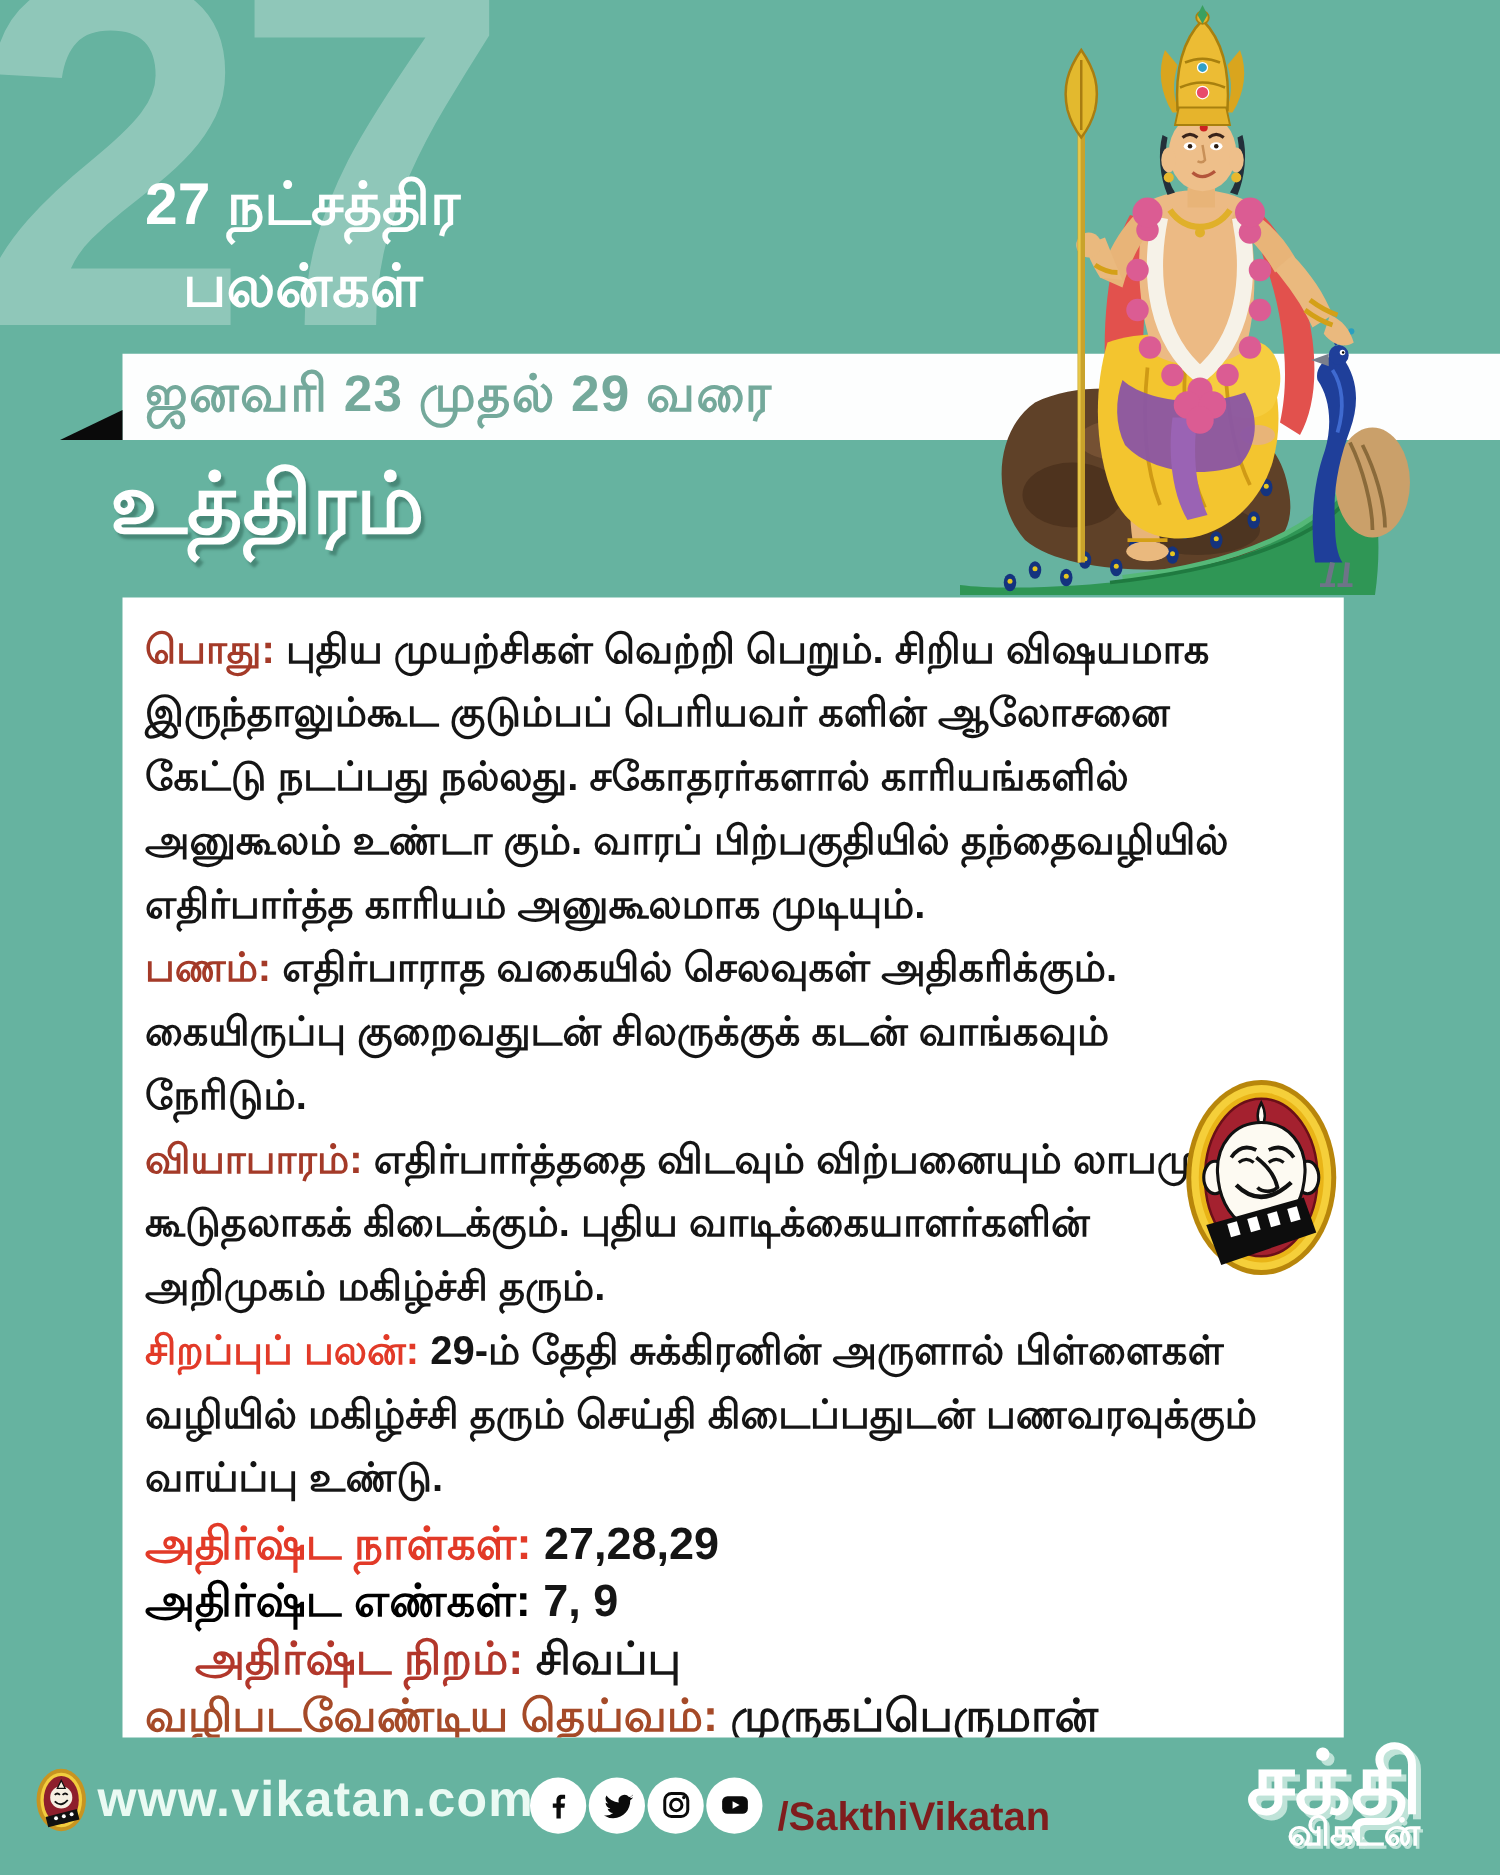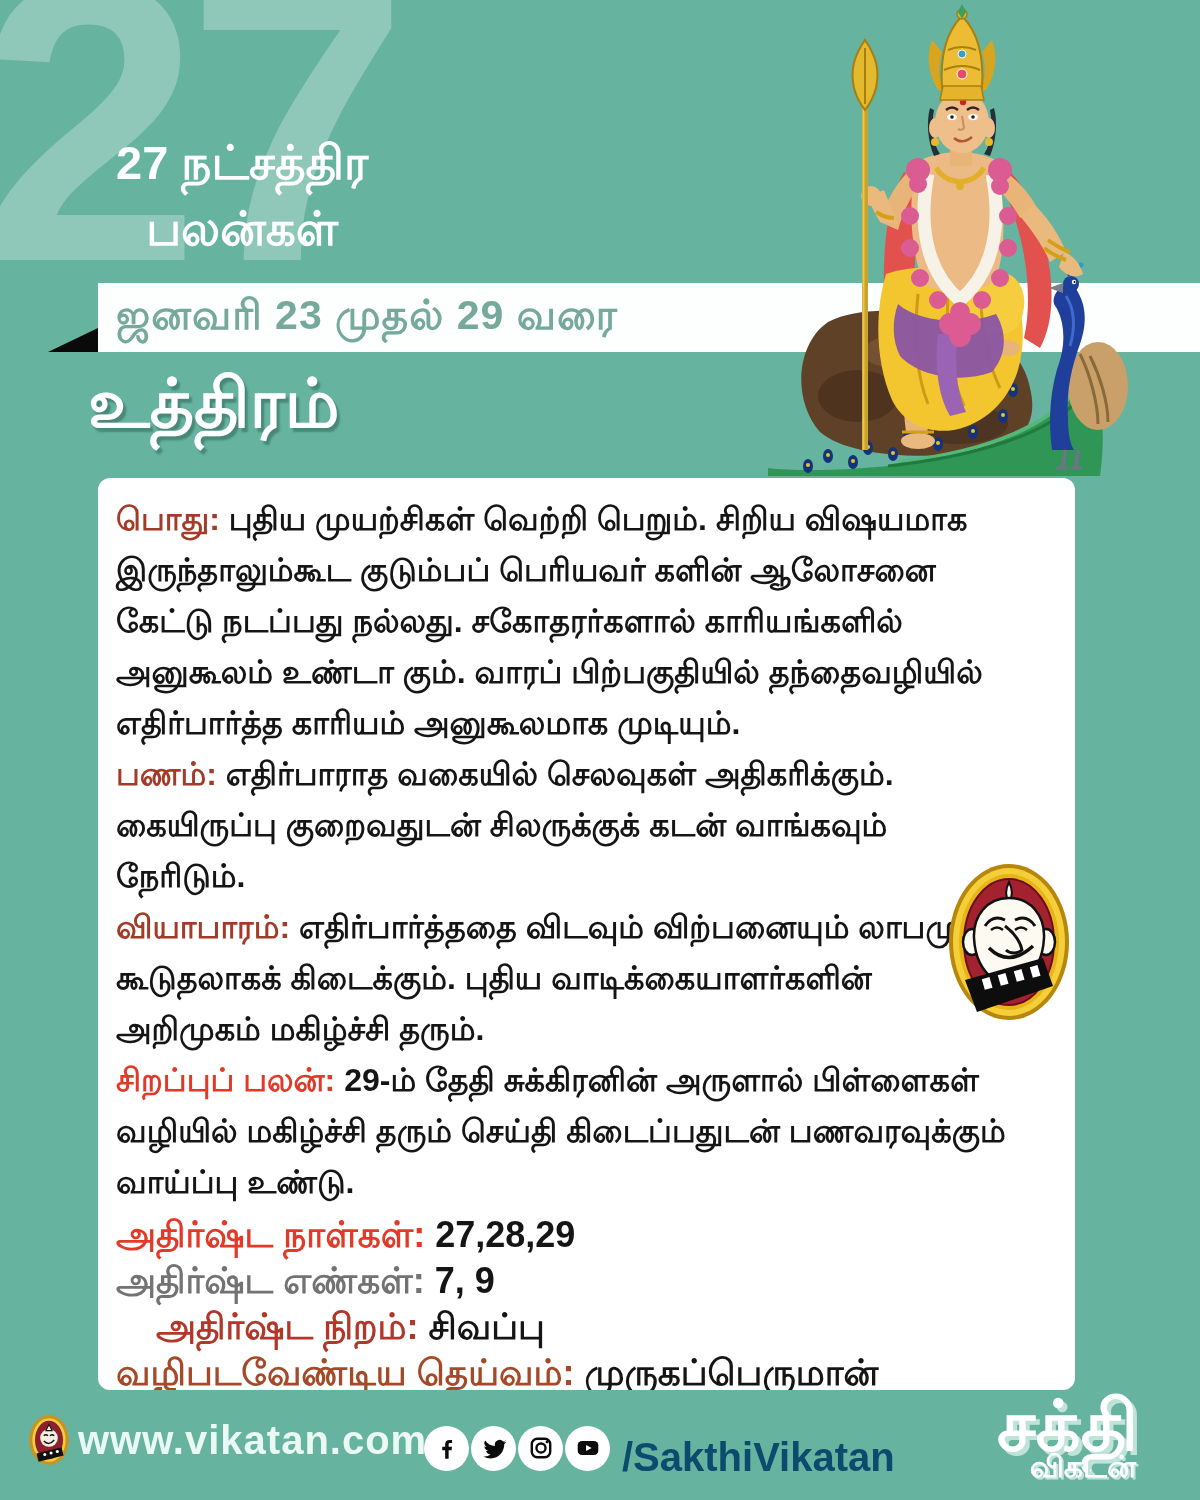--- a/index.html
+++ b/index.html
@@ -25,43 +25,43 @@
 
   
   .star-name { position:absolute; left:88px; top:364px; z-index:2; font-size:68px; font-weight:700;
                color:#ffffff; text-shadow:3px 4px 2px rgba(35,85,72,.45); }
 
   
   .deity { position:absolute; left:768px; top:4px; width:372px; height:472px; z-index:3; }
 
   
   .card { position:absolute; left:98px; top:478px; width:977px; height:912px; background:#ffffff;
-          border-radius:12px; z-index:4; padding:16px 60px 10px 18px; overflow:hidden; }
+          border-radius:0; z-index:4; padding:16px 60px 10px 18px; overflow:hidden; }
   .para { font-size:32px; line-height:51px; font-weight:700; color:#151515; white-space:pre-line; }
   .para .label { font-weight:700; }
   .label-general, .label-money, .label-business { color:#a43a28; }
   .label-special { color:#e23a28; }
   .lucky { margin-top:4px; }
   .lucky-line { font-size:36px; line-height:46px; font-weight:700; color:#151515; }
   .lucky-line .label { margin-right:10px; }
   .lucky-days  .label { color:#e23a28; }
-  .lucky-nums  .label { color:#737373; }
+  .lucky-nums  .label { color:#000000; }
   .lucky-color .label { color:#b2372b;margin-left:40px; }
   .lucky-deity .label { color:#a54a28; }
 
   
   .vikatan-logo { position:absolute; right:4px; top:384px; width:124px; height:160px; }
 
   
   .footer { position:absolute; left:0; top:1390px; width:1200px; height:110px; z-index:2; }
   .site { position:absolute; left:28px; top:24px; display:flex; align-items:center; gap:8px; }
   .site .txt { font-size:40px; font-weight:700; color:#eafaf3; letter-spacing:1px; }
   .socials { position:absolute; left:424px; top:26px; display:flex; align-items:center; gap:2px; }
   .soc { width:45px; height:45px; border-radius:50%; background:#ffffff; display:flex; align-items:center; justify-content:center; }
-  .handle { font-size:40px; font-weight:700; color:#0c4a6e; margin-left:10px;margin-top:19px; }
+  .handle { font-size:32px; font-weight:700; color:#7f1d1d; margin-left:10px;margin-top:19px; }
   .brand { position:absolute; right:62px; top:6px; text-align:right; color:#ffffff; }
   .brand .b1 { font-size:70px; font-weight:700; line-height:60px; text-shadow:4px 4px 0 #bfe3d8; }
   .brand .b2 { font-size:30px; font-weight:800; margin-top:-6px; padding-right:2px; text-shadow:2px 2px 0 #bfe3d8; }
 </style>
 </head>
 <body>
 
 <div class="stage">
 
   <div class="watermark">27</div>

